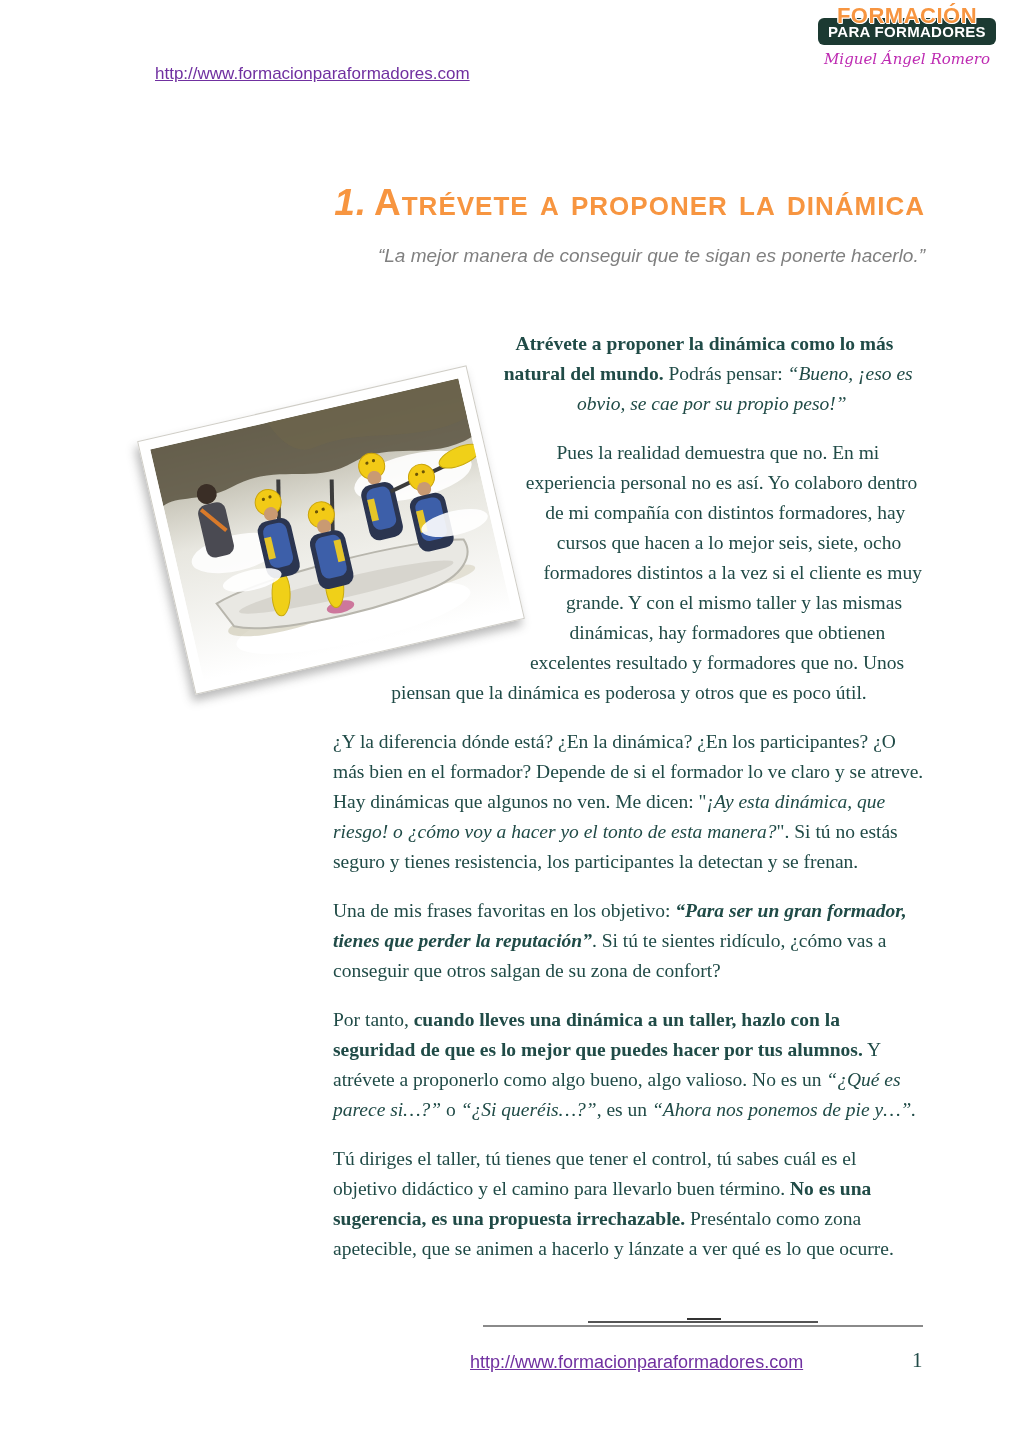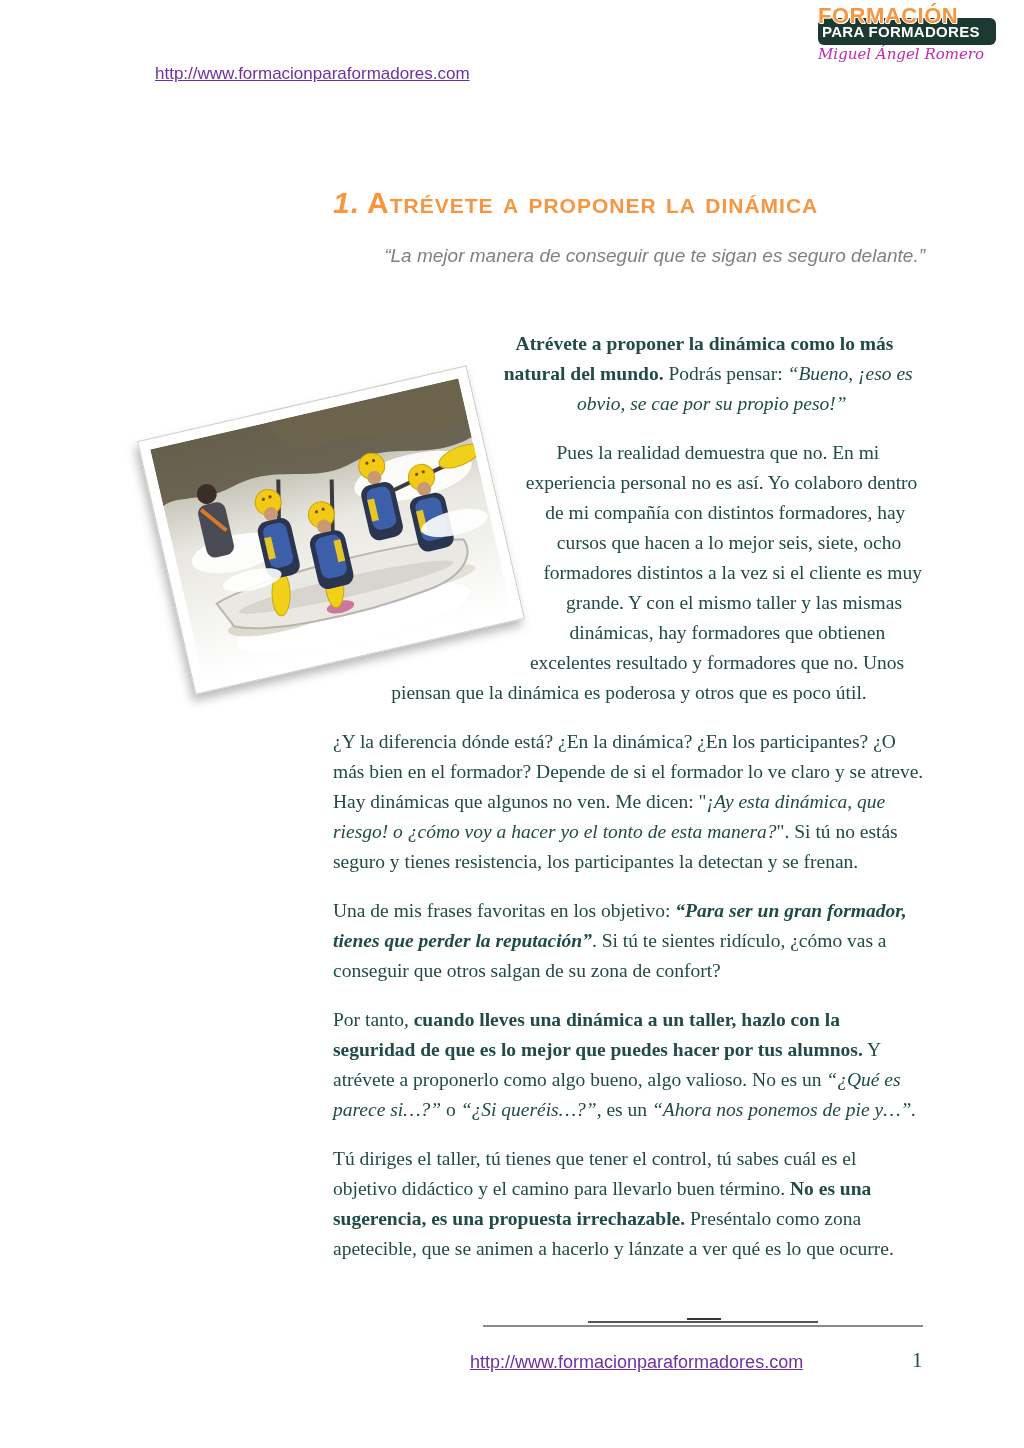--- a/index.html
+++ b/index.html
@@ -10,32 +10,32 @@
     --logo-green:#1C3A32;
     --logo-magenta:#BE2BB2;
   }
   html,body{margin:0;padding:0;background:#ffffff;}
   .page{position:relative;width:1024px;height:1448px;background:#ffffff;overflow:hidden;
         font-family:"Liberation Sans",sans-serif;}
 
   
   .header-url{position:absolute;left:155px;top:64px;font-size:17px;color:var(--link-purple);
               text-decoration:underline;cursor:pointer;}
-  .logo{position:absolute;left:818px;top:5px;width:178px;}
+  .logo{position:absolute;left:818px;top:5px;width:178px;text-align:center;}
   .logo-title{font-weight:bold;font-size:22px;line-height:22px;color:var(--accent-orange);
               letter-spacing:.5px;position:relative;z-index:2;margin:0 0 -9px 0;
               text-shadow:-1px 0 #fff,1px 0 #fff,0 -1px #fff,0 1px #fff,1px 1px #fff,-1px -1px #fff;}
   .logo-box{background:var(--logo-green);color:#fff;font-weight:bold;font-size:15px;
             letter-spacing:.3px;padding:5px 4px;border-radius:6px;position:relative;z-index:1;}
-  .logo-signature{color:var(--logo-magenta);font-family:"DejaVu Serif",serif;
+  .logo-signature{margin-top:5px;color:var(--logo-magenta);font-family:"DejaVu Serif",serif;
                   font-style:italic;font-size:15px;}
 
   
   .content{position:absolute;left:333px;top:183px;width:592px;color:var(--body-teal);}
-  .section-title{margin:0;text-align:left;font-size:30px;line-height:40px;font-weight:bold;
+  .section-title{margin:0;text-align:right;font-size:37px;line-height:40px;font-weight:bold;
                  color:var(--accent-orange);font-variant:small-caps;letter-spacing:1px;}
   .section-number{font-style:italic;margin-right:7px;}
   .subtitle{margin:22px 0 0 0;text-align:right;font-style:italic;color:var(--subtitle-gray);
             font-size:19px;}
   .body{margin-top:62px;font-family:"Liberation Serif",serif;font-size:19.5px;line-height:30px;}
   .para{margin:0 0 19px 0;}
   .para.center{text-align:center;}
   .wrap-float{float:left;width:210px;height:335px;
               shape-outside:polygon(0px 50px,100px 14px,150px 26px,210px 270px,165px 335px,0px 335px);}
 
@@ -62,21 +62,21 @@
   <a class="header-url">http://www.formacionparaformadores.com</a>
 
   <div class="logo">
     <div class="logo-title">FORMACIÓN</div>
     <div class="logo-box">PARA FORMADORES</div>
     <div class="logo-signature">Miguel Ángel Romero</div>
   </div>
 
   <div class="content">
     <h1 class="section-title"><span class="section-number">1.</span><span>Atrévete a proponer la dinámica</span></h1>
-    <p class="subtitle">“La mejor manera de conseguir que te sigan es seguro delante.”</p>
+    <p class="subtitle">“La mejor manera de conseguir que te sigan es ponerte hacerlo.”</p>
     <div class="body">
       <div class="wrap-float"></div>
     <p class="para center"><span style="font-weight: bold;">Atrévete a proponer la dinámica como lo más natural del mundo.</span><span> Podrás pensar: </span><span style="font-style: italic;">“Bueno, ¡eso es obvio, se cae por su propio peso!”</span></p>
         <p class="para center"><span>Pues la realidad demuestra que no. En mi experiencia personal no es así. Yo colaboro dentro de mi compañía con distintos formadores, hay cursos que hacen a lo mejor seis, siete, ocho formadores distintos a la vez si el cliente es muy grande. Y con el mismo taller y las mismas dinámicas, hay formadores que obtienen excelentes resultado y formadores que no. Unos piensan que la dinámica es poderosa y otros que es poco útil.</span></p>
         <p class="para"><span>¿Y la diferencia dónde está? ¿En la dinámica? ¿En los participantes? ¿O más bien en el formador? Depende de si el formador lo ve claro y se atreve. Hay dinámicas que algunos no ven. Me dicen: "</span><span style="font-style: italic;">¡Ay esta dinámica, que riesgo! o ¿cómo voy a hacer yo el tonto de esta manera?</span><span>". Si tú no estás seguro y tienes resistencia, los participantes la detectan y se frenan.</span></p>
         <p class="para"><span>Una de mis frases favoritas en los objetivo: </span><span style="font-weight: bold; font-style: italic;">“Para ser un gran formador, tienes que perder la reputación”</span><span>. Si tú te sientes ridículo, ¿cómo vas a conseguir que otros salgan de su zona de confort?</span></p>
         <p class="para"><span>Por tanto, </span><span style="font-weight: bold;">cuando lleves una dinámica a un taller, hazlo con la seguridad de que es lo mejor que puedes hacer por tus alumnos.</span><span> Y atrévete a proponerlo como algo bueno, algo valioso. No es un </span><span style="font-style: italic;">“¿Qué es parece si…?”</span><span> o </span><span style="font-style: italic;">“¿Si queréis…?”</span><span>, es un </span><span style="font-style: italic;">“Ahora nos ponemos de pie y…”.</span></p>
         <p class="para"><span>Tú diriges el taller, tú tienes que tener el control, tú sabes cuál es el objetivo didáctico y el camino para llevarlo buen término. </span><span style="font-weight: bold;">No es una sugerencia, es una propuesta irrechazable.</span><span> Preséntalo como zona apetecible, que se animen a hacerlo y lánzate a ver qué es lo que ocurre.</span></p>
       </div>
   </div>

